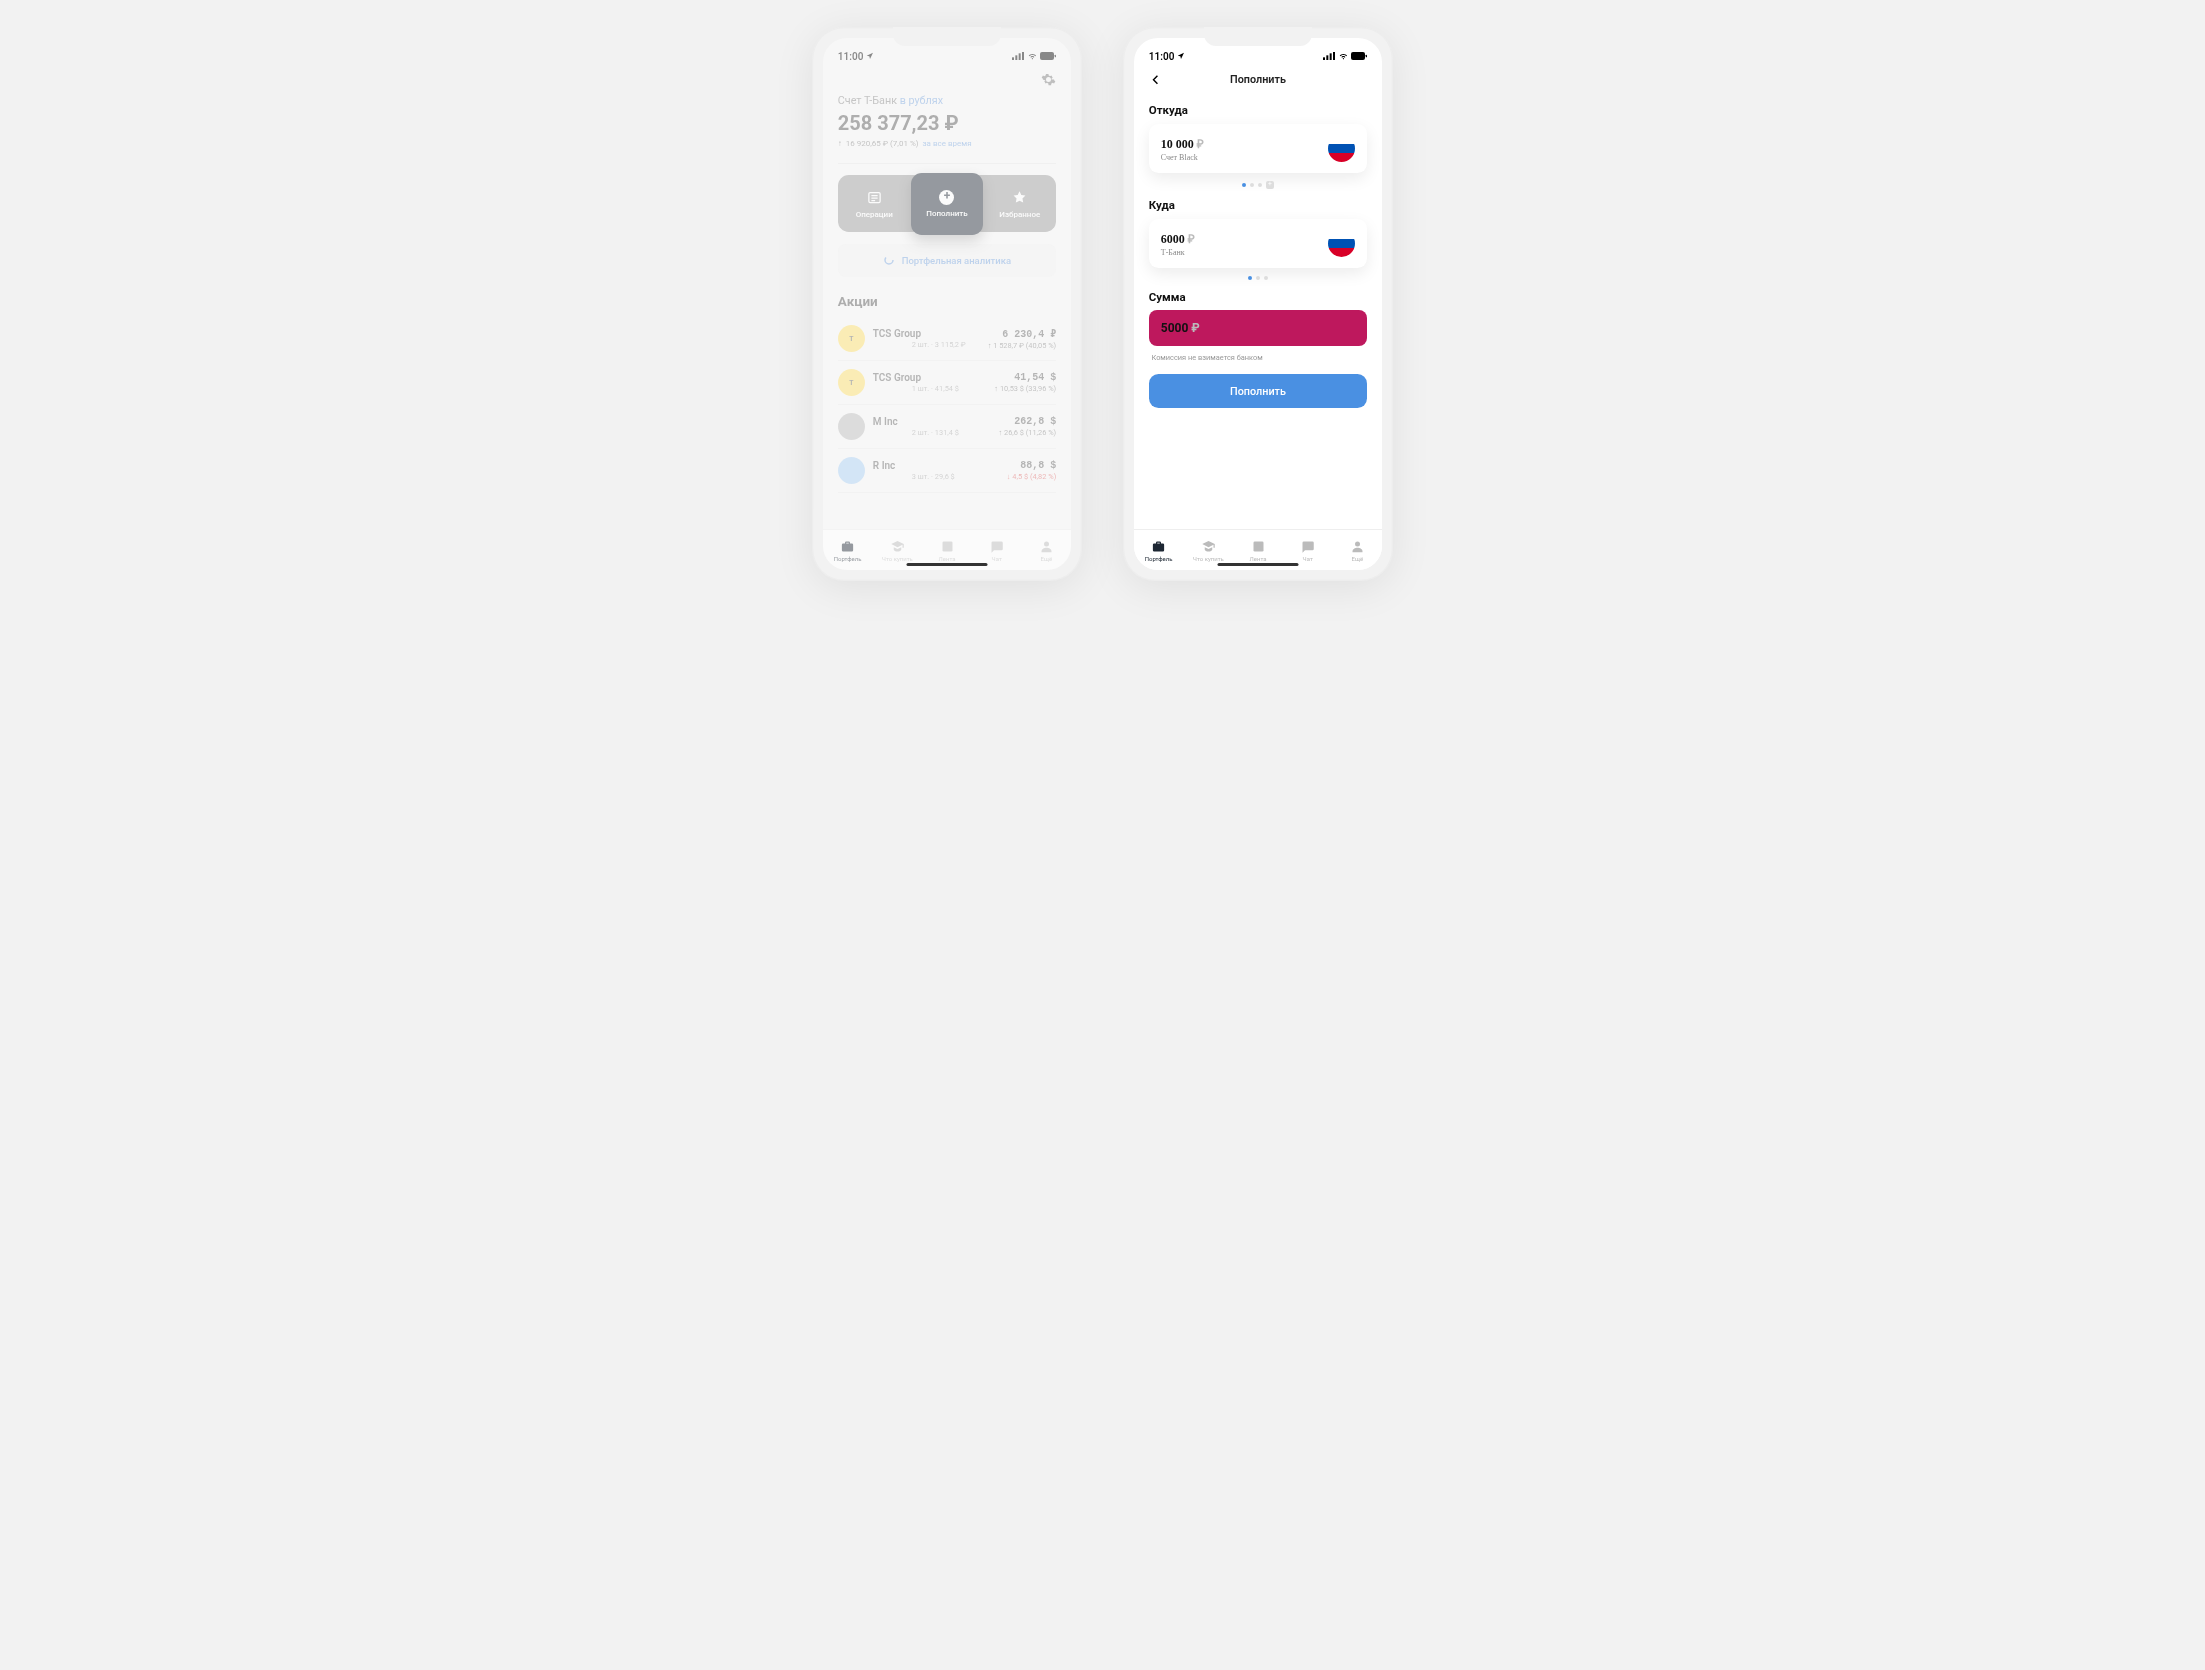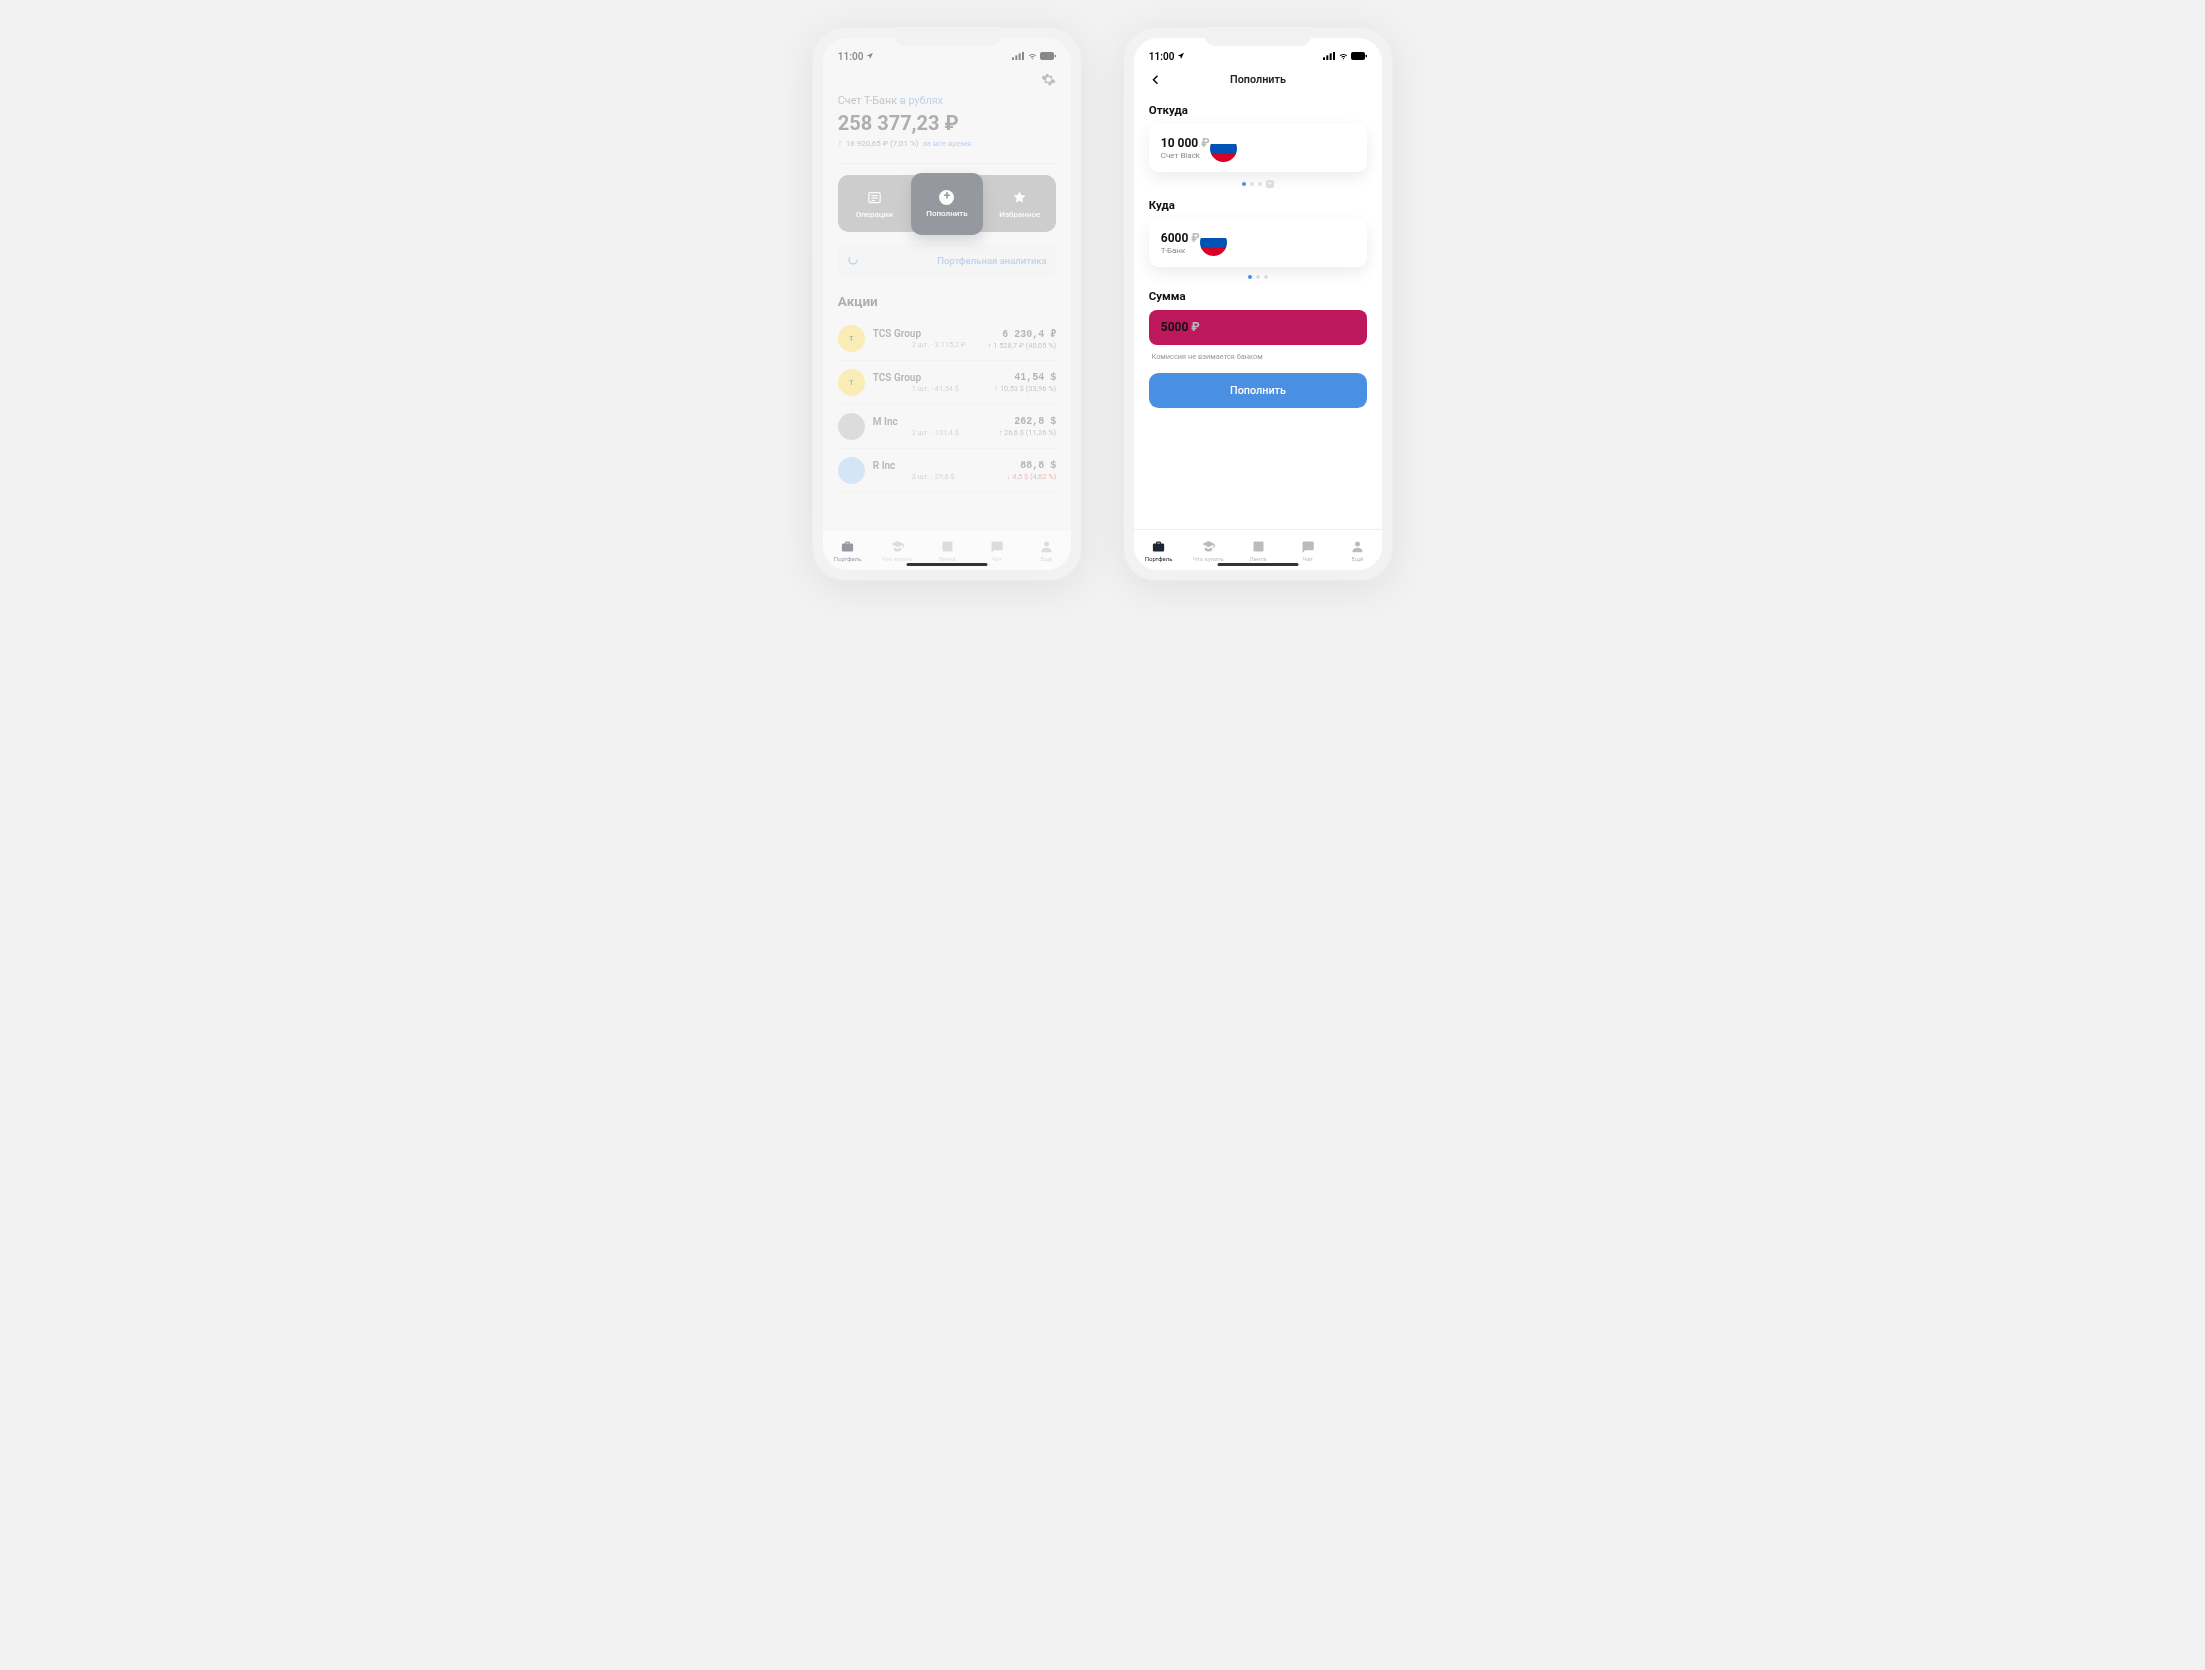--- a/index.html
+++ b/index.html
@@ -77,21 +77,21 @@
     background:#1d2733;
     border-radius:10.8px;
     margin:-2.7px 0;
     height:62px;
     box-shadow:0 5.4px 13.5px rgba(0,0,0,0.3);
     z-index:20;
     position:relative;
   }
   .action-icon { width:17.6px; height:17.6px; display:flex; align-items:center; justify-content:center; }
   .action-icon.circle { background:#fff; color:#1d2733; border-radius:50%; width:15px; height:15px; font-weight:bold; font-size:12px; line-height:13.5px;}
-  .analytics-row { margin-top:12px; background:rgba(240,240,240,0.8); border-radius:8px; padding:9.5px; display:flex; align-items:center; justify-content:space-between; gap:6.8px; color:#7aa7e0; font-size:9.5px; font-weight:500; }
+  .analytics-row { margin-top:12px; background:rgba(240,240,240,0.8); border-radius:8px; padding:9.5px; display:flex; align-items:center; justify-content:center; gap:6.8px; color:#7aa7e0; font-size:9.5px; font-weight:500; }
   .section-h { font-size:13.5px; font-weight:700; color:#555; margin:16px 0 8px; }
   .stock-row { display:flex; align-items:center; padding:8px 0; border-bottom:0.7px solid #eee; gap:8px; }
   .stock-avatar { width:27px; height:27px; border-radius:50%; flex-shrink:0; display:flex; align-items:center; justify-content:center; font-size:6.8px; font-weight:bold; }
   .stock-main { flex:1; }
   .stock-name { font-size:10px; font-weight:600; color:#666; }
   .stock-sub { font-size:7.4px; color:#aaa; margin-top:1.4px;margin-left:39px; }
   .stock-right { text-align:right; }
   .stock-price { font-size:10px; font-weight:600; color:#666;font-family:Liberation Mono, monospace; }
   .stock-change { font-size:7.4px; margin-top:1.4px; }
   .up { color:#888; }
@@ -103,21 +103,21 @@
   .tab-icon { width:15px; height:15px; }
   .home-indicator { height:3.4px; width:81px; background:#333; border-radius:2px; position:absolute; bottom:4px; left:50%; transform:translateX(-50%); }
   
   .nav-header { display:flex; align-items:center; padding:5.4px 0 9.5px; position:relative; }
   .nav-back { width:13.5px; height:13.5px; }
   .nav-title { flex:1; text-align:center; font-size:10.8px; font-weight:600; color:#222; }
   .field-label { font-size:11.5px; font-weight:700; color:#111; margin:6.8px 0; }
   .card {
     background:#fff; border-radius:9.5px; padding:10.8px 12px;
     box-shadow:0 5.4px 16px rgba(0,0,0,0.08);
-    display:flex; align-items:center; justify-content:flex-start;
+    display:flex; align-items:center; justify-content:space-between;font-family:Liberation Serif, serif;
   }
   .card-left {}
   .card-amount { font-size:12px; font-weight:700; color:#111; }
   .card-amount .rub { color:#bbb; font-weight:700; }
   .card-sub { font-size:8px; color:#888; margin-top:1.4px; }
   .flag { width:27px; height:27px; border-radius:50%; overflow:hidden; display:flex; flex-direction:column; }
   .flag .w { flex:1; background:#fff; }
   .flag .b { flex:1; background:#0052b4; }
   .flag .r { flex:1; background:#d80027; }
   .page-dots { display:flex; gap:4px; justify-content:center; padding:8px 0 2.7px; align-items:center; }

